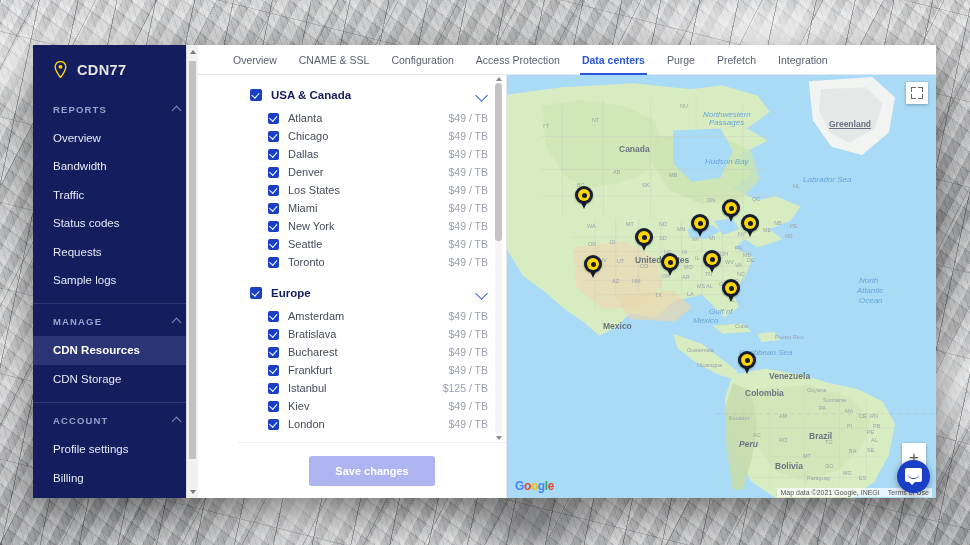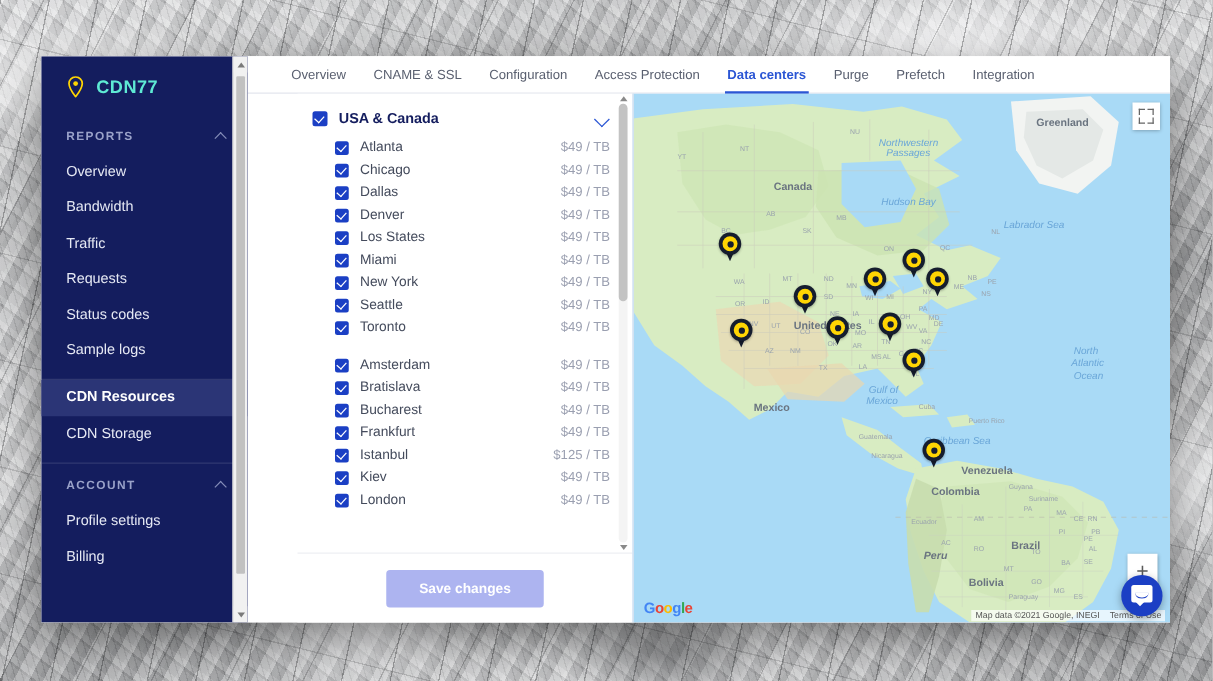--- a/index.html
+++ b/index.html
@@ -50,21 +50,21 @@
   
   #sidebar {
     width: 165px; flex: 0 0 165px;
     background: #141d5e;
     color: #fff;
     position: relative;
     overflow: hidden;
   }
   .brand { display: flex; align-items: center; gap: 8px; padding: 16px 0 14px 19px; }
   .brand-pin { width: 17px; height: 17px; flex: 0 0 17px; position: relative; }
-  .brand-name { font-size: 14.5px; font-weight: bold; letter-spacing: .4px; color: #5eead4; }
+  .brand-name { font-size: 14.5px; font-weight: bold; letter-spacing: .4px; color: #e5e5e5; }
 
   .section-head {
     display: flex; align-items: center; justify-content: space-between;
     padding: 12px 16px 9px 20px;
     font-size: 9.5px; font-weight: bold; letter-spacing: 1.15px;
     color: #9aa2c9;
   }
   .chev { width: 9px; height: 9px; position: relative; opacity: .85; }
   .chev::before {
     content:""; position:absolute; left:0; top:2px;
@@ -274,31 +274,35 @@
     <div class="nav-item">
       <span>Overview</span>
     </div>
     <div class="nav-item">
       <span>Bandwidth</span>
     </div>
     <div class="nav-item">
       <span>Traffic</span>
     </div>
     <div class="nav-item">
+      <span>Status codes</span>
+    </div>
+    <div class="nav-item">
       <span>Requests</span>
     </div>
     <div class="nav-item">
-      <span>Status codes</span>
-    </div>
-    <div class="nav-item">
       <span>Sample logs</span>
     </div>
 
     <div class="divider"></div>
 
+    <div class="section-head">
+      <span>MANAGE</span>
+      <span class="chev"></span>
+    </div>
     <div class="nav-item active">
       <span>CDN Resources</span>
     </div>
     <div class="nav-item">
       <span>CDN Storage</span>
     </div>
 
     <div class="divider"></div>
 
     <div class="section-head">
@@ -390,20 +394,25 @@
               <span class="row-price">$49 / TB</span>
             </div>
             <div class="row">
               <span class="cb sm"></span>
               <span class="row-name">Toronto</span>
               <span class="row-price">$49 / TB</span>
             </div>
 
             <div style="height:12px"></div>
 
+            <div class="grp-head">
+              <span class="cb"></span>
+              <span class="grp-title">Europe</span>
+              <span class="grp-chev"></span>
+            </div>
 
             <div class="row">
               <span class="cb sm"></span>
               <span class="row-name">Amsterdam</span>
               <span class="row-price">$49 / TB</span>
             </div>
             <div class="row">
               <span class="cb sm"></span>
               <span class="row-name">Bratislava</span>
               <span class="row-price">$49 / TB</span>
@@ -496,42 +505,42 @@
             <path d="M236 344 L384 344 M238 372 L372 372 M244 392 L360 392"></path>
           </g>
 
           <path d="M210 330 L430 330" stroke="#b9b9ad" stroke-width=".6" stroke-dasharray="4 4" fill="none" opacity=".8"></path>
         </svg>
 
         <div id="map-labels">
             <div class="mlabel country" style="left: 112px; top: 69px;">Canada</div>
             <div class="mlabel country" style="left: 128px; top: 180px;">United States</div>
             <div class="mlabel country" style="left: 96px; top: 246px;">Mexico</div>
-            <div class="mlabel country" style="left: 322px; top: 18px;">Greenland</div>
+            <div class="mlabel country" style="left: 322px; top: 44px; text-decoration: underline;">Greenland</div>
             <div class="mlabel country" style="left: 302px; top: 356px;">Brazil</div>
             <div class="mlabel country" style="left: 232px; top: 364px; font-style: italic;">Peru</div>
             <div class="mlabel country" style="left: 268px; top: 386px;">Bolivia</div>
             <div class="mlabel country" style="left: 262px; top: 296px;">Venezuela</div>
             <div class="mlabel country" style="left: 238px; top: 313px;">Colombia</div>
             <div class="mlabel state" style="left: 180px; top: 272px;">Guatemala</div>
             <div class="mlabel state" style="left: 190px; top: 287px;">Nicaragua</div>
             <div class="mlabel state" style="left: 228px; top: 248px;">Cuba</div>
             <div class="mlabel state" style="left: 268px; top: 259px;">Puerto Rico</div>
             <div class="mlabel state" style="left: 222px; top: 340px;">Ecuador</div>
             <div class="mlabel state" style="left: 300px; top: 312px;">Guyana</div>
             <div class="mlabel state" style="left: 316px; top: 322px;">Suriname</div>
             <div class="mlabel state" style="left: 300px; top: 400px;">Paraguay</div>
             <div class="mlabel sea" style="left: 198px; top: 82px;">Hudson Bay</div>
             <div class="mlabel sea" style="left: 296px; top: 100px;">Labrador Sea</div>
             <div class="mlabel sea" style="left: 196px; top: 35px;">Northwestern</div>
             <div class="mlabel sea" style="left: 202px; top: 43px;">Passages</div>
             <div class="mlabel sea" style="left: 352px; top: 201px;">North</div>
             <div class="mlabel sea" style="left: 350px; top: 211px;">Atlantic</div>
             <div class="mlabel sea" style="left: 352px; top: 221px;">Ocean</div>
-            <div class="mlabel sea" style="left: 188px; top: 232px;">Gulf of</div>
+            <div class="mlabel sea" style="left: 202px; top: 232px;">Gulf of</div>
             <div class="mlabel sea" style="left: 186px; top: 241px;">Mexico</div>
             <div class="mlabel sea" style="left: 232px; top: 273px;">Caribbean Sea</div>
             <div class="mlabel state" style="left: 35px; top: 48px;">YT</div>
             <div class="mlabel state" style="left: 85px; top: 42px;">NT</div>
             <div class="mlabel state" style="left: 173px; top: 28px;">NU</div>
             <div class="mlabel state" style="left: 70px; top: 107px;">BC</div>
             <div class="mlabel state" style="left: 106px; top: 94px;">AB</div>
             <div class="mlabel state" style="left: 135px; top: 107px;">SK</div>
             <div class="mlabel state" style="left: 162px; top: 97px;">MB</div>
             <div class="mlabel state" style="left: 200px; top: 122px;">ON</div>

